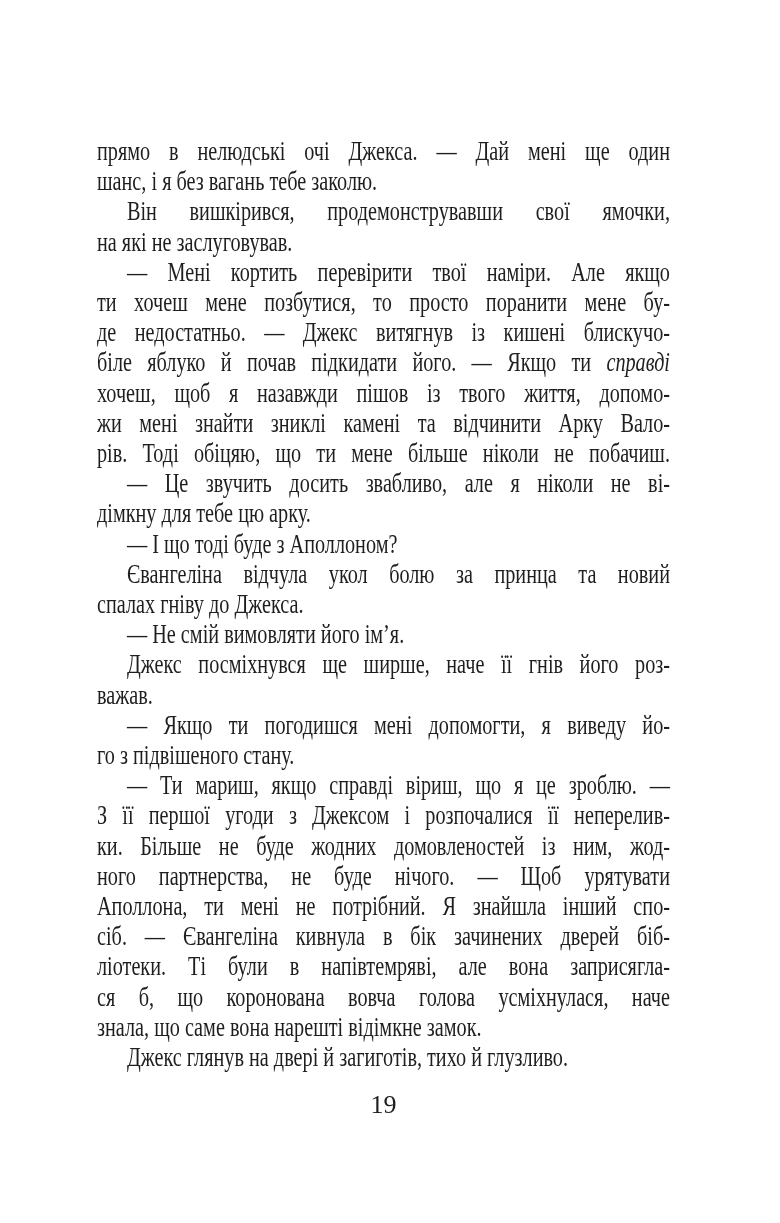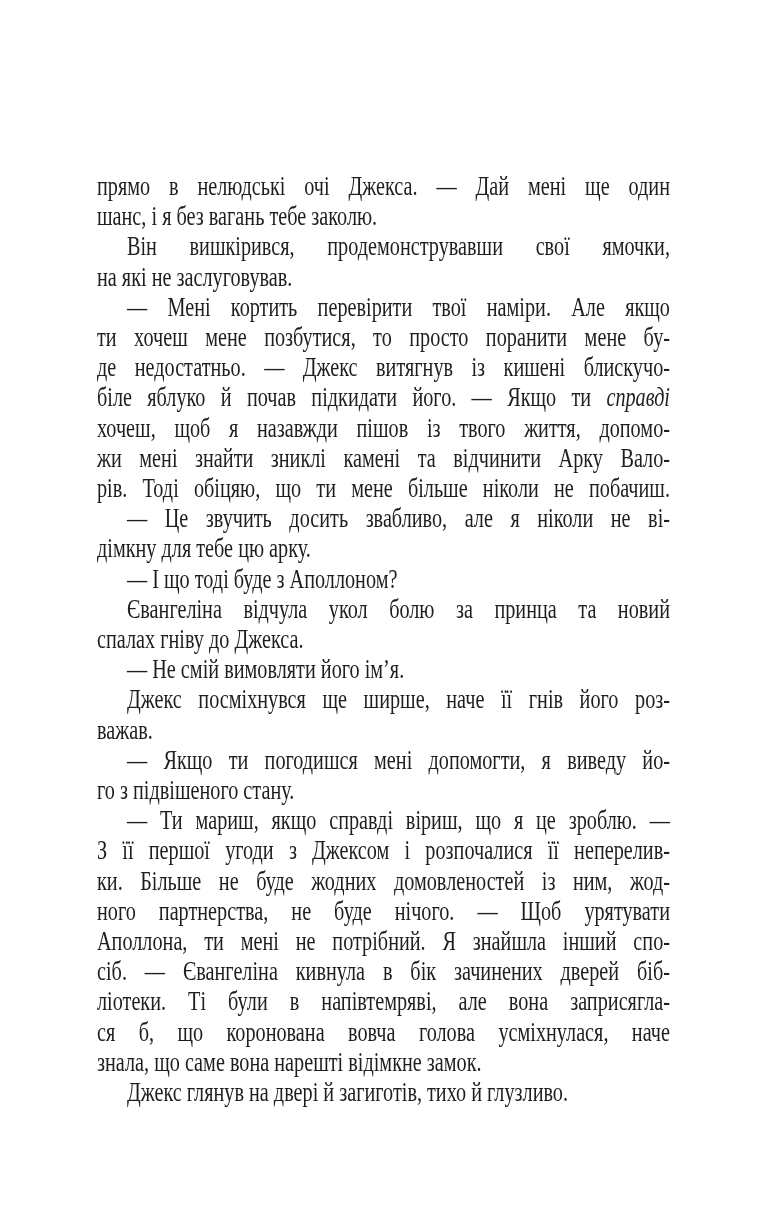--- a/index.html
+++ b/index.html
@@ -13,21 +13,20 @@
     position: relative;
     overflow: hidden;
     font-family: "Liberation Serif", serif;
   }
   .book-page {
     position: absolute;
     left: 0; top: 0;
     width: 780px;
     height: 1149px;
     background: #ffffff;
-    margin-top: 35px;
   }
   .text-block {
     position: absolute;
     left: 97px;
     top: 136px;
     width: 765px;            
     transform: scaleX(0.749); 
     transform-origin: 0 0;
     color: #1e1e1e;
     font-size: 27px;
@@ -88,13 +87,14 @@
       <div class="line just">З її першої угоди з Джексом і розпочалися її неперелив-</div>
       <div class="line just">ки. Більше не буде жодних домовленостей із ним, жод-</div>
       <div class="line just">ного партнерства, не буде нічого. — Щоб урятувати</div>
       <div class="line just">Аполлона, ти мені не потрібний. Я знайшла інший спо-</div>
       <div class="line just">сіб. — Євангеліна кивнула в бік зачинених дверей біб-</div>
       <div class="line just">ліотеки. Ті були в напівтемряві, але вона заприсягла-</div>
       <div class="line just">ся б, що коронована вовча голова усміхнулася, наче</div>
       <div class="line">знала, що саме вона нарешті відімкне замок.</div>
       <div class="line ind">Джекс глянув на двері й загиготів, тихо й глузливо.</div>
     </div>
+  <div class="page-number" style="color: rgb(30, 30, 30);">19</div>
 </div>
 
 </body></html>

